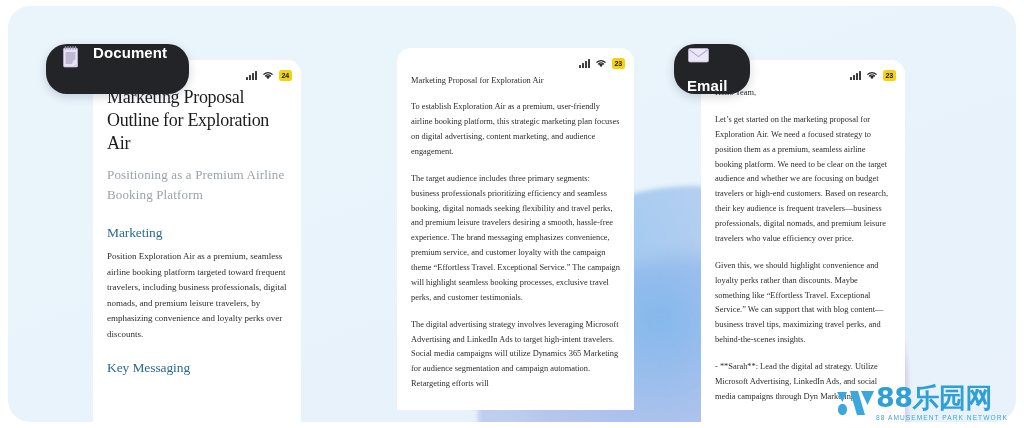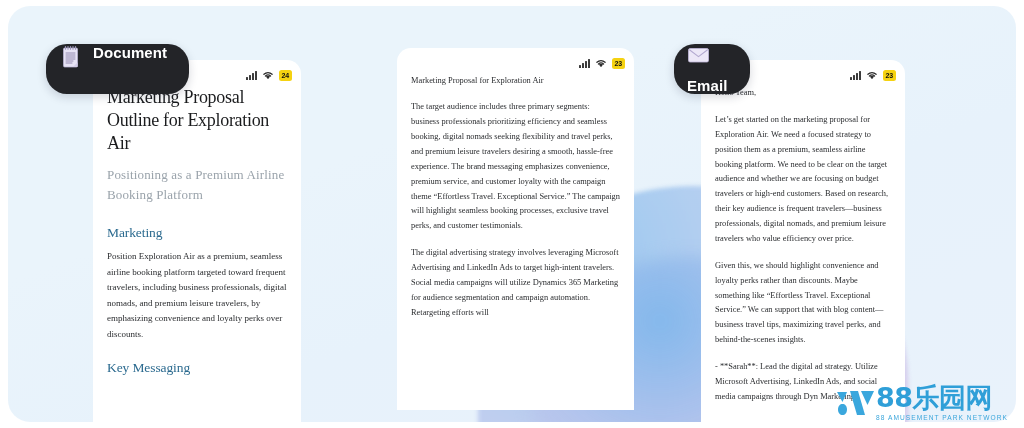--- a/index.html
+++ b/index.html
@@ -266,20 +266,21 @@
           <svg width="12" height="10" viewBox="0 0 12 10">
               <path d="M6 9.2 3.9 6.6a3.4 3.4 0 0 1 4.2 0z" fill="#2d2d2d"></path>
               <path d="M1.9 4.3a6.2 6.2 0 0 1 8.2 0" stroke="#2d2d2d" stroke-width="1.3" fill="none" stroke-linecap="round"></path>
               <path d="M3.4 6.0a4 4 0 0 1 5.2 0" stroke="#2d2d2d" stroke-width="1.2" fill="none" stroke-linecap="round"></path>
             </svg>
         </span>
         <span class="battery">23</span>
       </div>
       <div class="body-notes">
         <p class="note-head">Marketing Proposal for Exploration Air</p>
+        <p class="note-p">To establish Exploration Air as a premium, user-friendly airline booking platform, this strategic marketing plan focuses on digital advertising, content marketing, and audience engagement.</p>
         <p class="note-p">The target audience includes three primary segments: business professionals prioritizing efficiency and seamless booking, digital nomads seeking flexibility and travel perks, and premium leisure travelers desiring a smooth, hassle-free experience. The brand messaging emphasizes convenience, premium service, and customer loyalty with the campaign theme “Effortless Travel. Exceptional Service.” The campaign will highlight seamless booking processes, exclusive travel perks, and customer testimonials.</p>
         <p class="note-p">The digital advertising strategy involves leveraging Microsoft Advertising and LinkedIn Ads to target high-intent travelers. Social media campaigns will utilize Dynamics 365 Marketing for audience segmentation and campaign automation. Retargeting efforts will</p>
       </div>
     </div>
 
     <div class="panel panel-mail">
       <div class="statusbar">
         <span class="bars">
             <i></i>
             <i></i>

